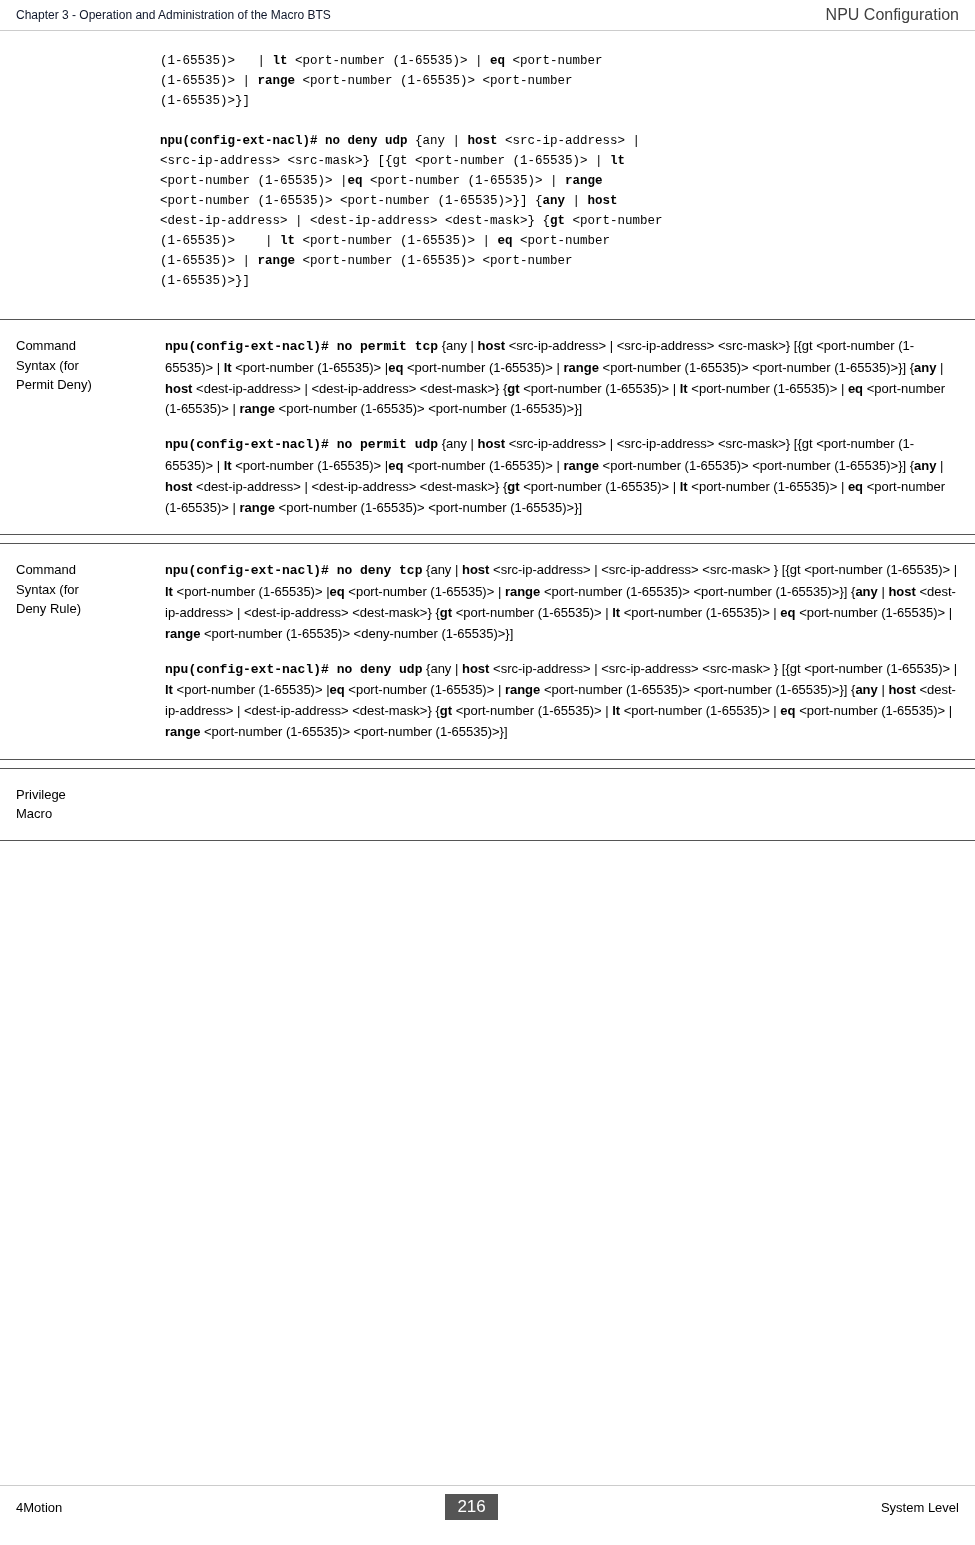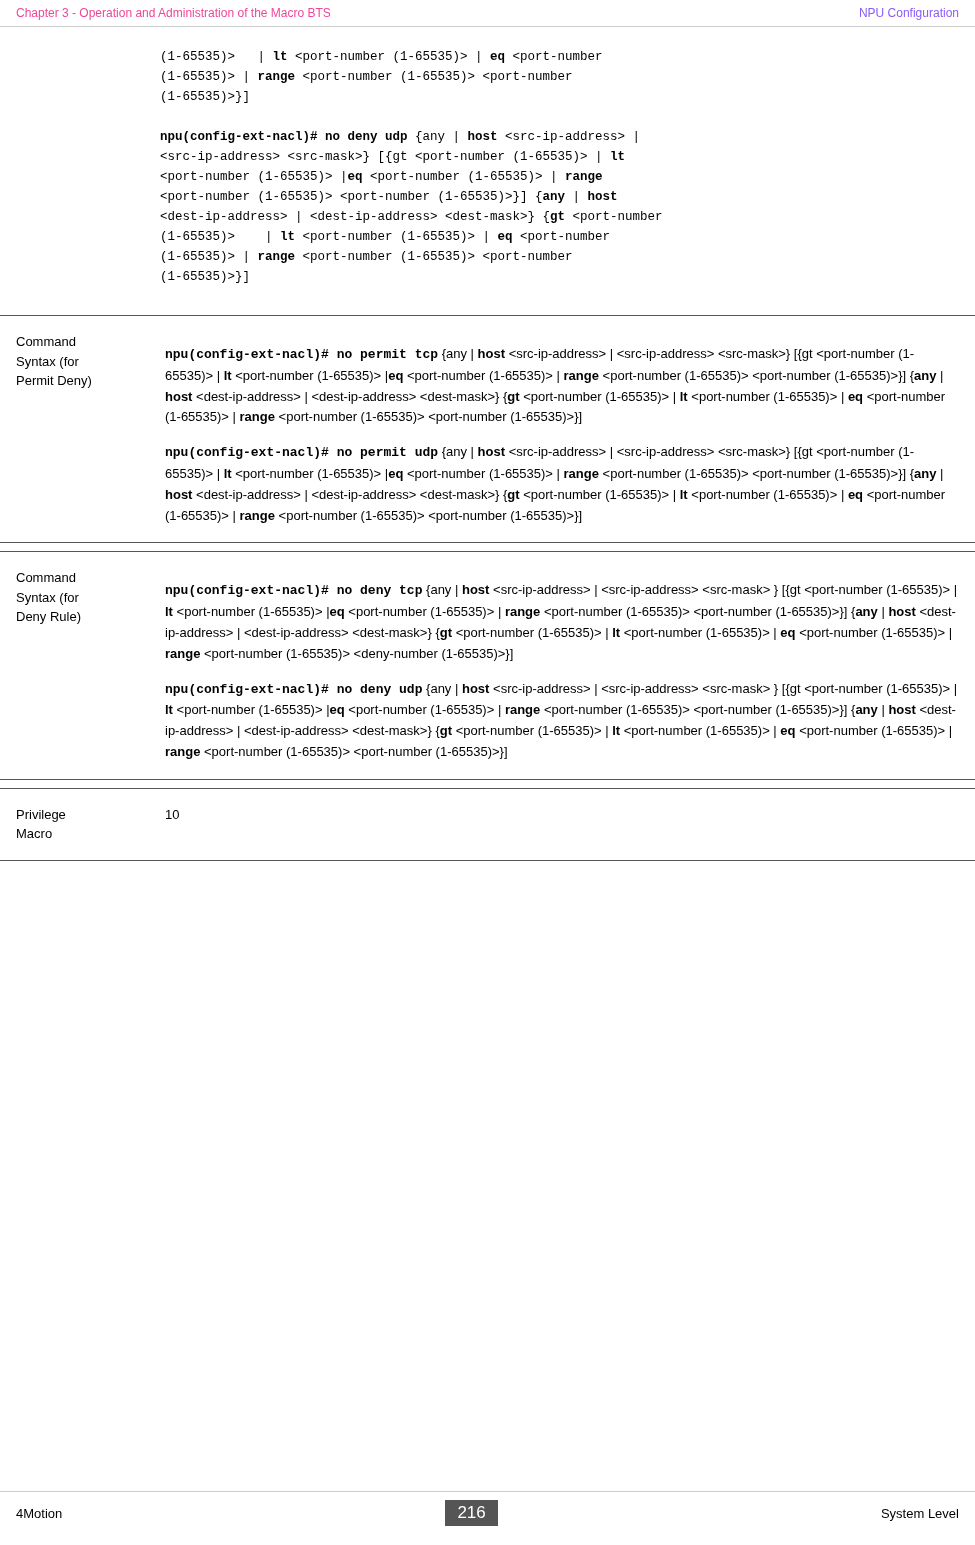--- a/index.html
+++ b/index.html
@@ -17,25 +17,25 @@
     .header-bar {
       display: flex;
       justify-content: space-between;
       align-items: center;
       padding: 6px 16px;
       border-bottom: 1px solid #ccc;
       background: #fff;
     }
     .header-left {
       font-size: 12px;
-      color: #ec4899;
+      color: #0f172a;
     }
     .header-right {
-      font-size: 12px;
-      color: #8b5cf6;
+      font-size: 16px;
+      color: #404040;
     }
 
     
     .page-content {
       padding: 0 0 60px 0;
     }
 
     
     .code-block-section {
       padding: 20px 120px 20px 120px;
@@ -76,30 +76,29 @@
 
     .col-content {
       flex: 1;
       padding: 0 16px 0 0;
       font-size: 13px;
       line-height: 1.6;
     }
 
     .col-content p {
       margin-bottom: 14px;
-      margin-top: 12px;
     }
     .col-content p:last-child {
       margin-bottom: 0;
     }
 
     
     .footer {
       position: fixed;
-      bottom: 11px;
+      bottom: 17px;
       left: 0;
       width: 975px;
       display: flex;
       justify-content: space-between;
       align-items: center;
       padding: 8px 16px;
       border-top: 1px solid #ccc;
       background: #fff;
       font-size: 13px;
     }
@@ -193,23 +192,20 @@
     </div>
   </div>
 
   <div class="table-section">
     <div class="table-row">
       <div class="table-row-inner">
         <div class="col-label">
           <span>Privilege</span><br>
           <span>Macro</span>
         </div>
-        <div class="col-content privilege-level">
-          <span>10</span>
-        </div>
       </div>
     </div>
   </div>
 
 </div>
 
 <div class="footer">
   <span class="footer-left">4Motion</span>
   <span class="footer-page">216</span>
   <span class="footer-right">System Level</span>

